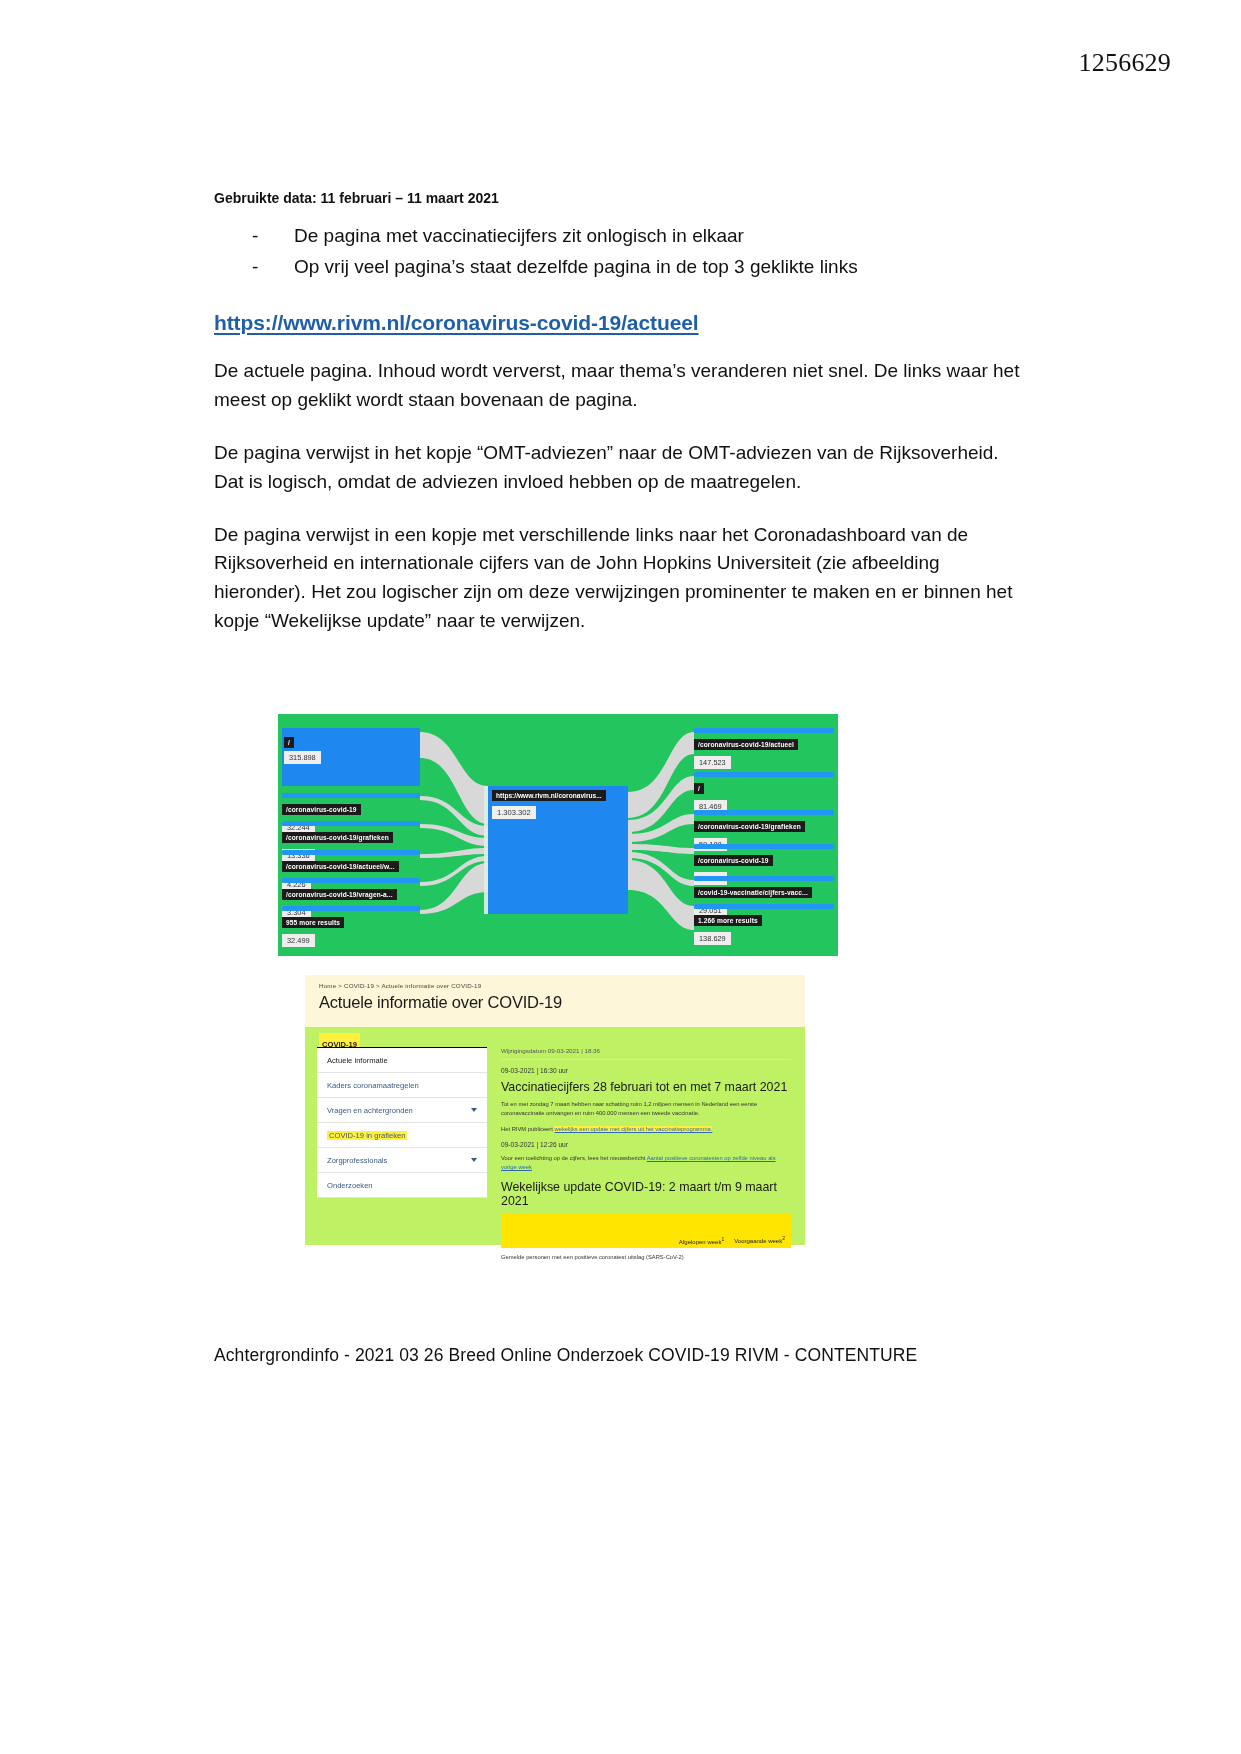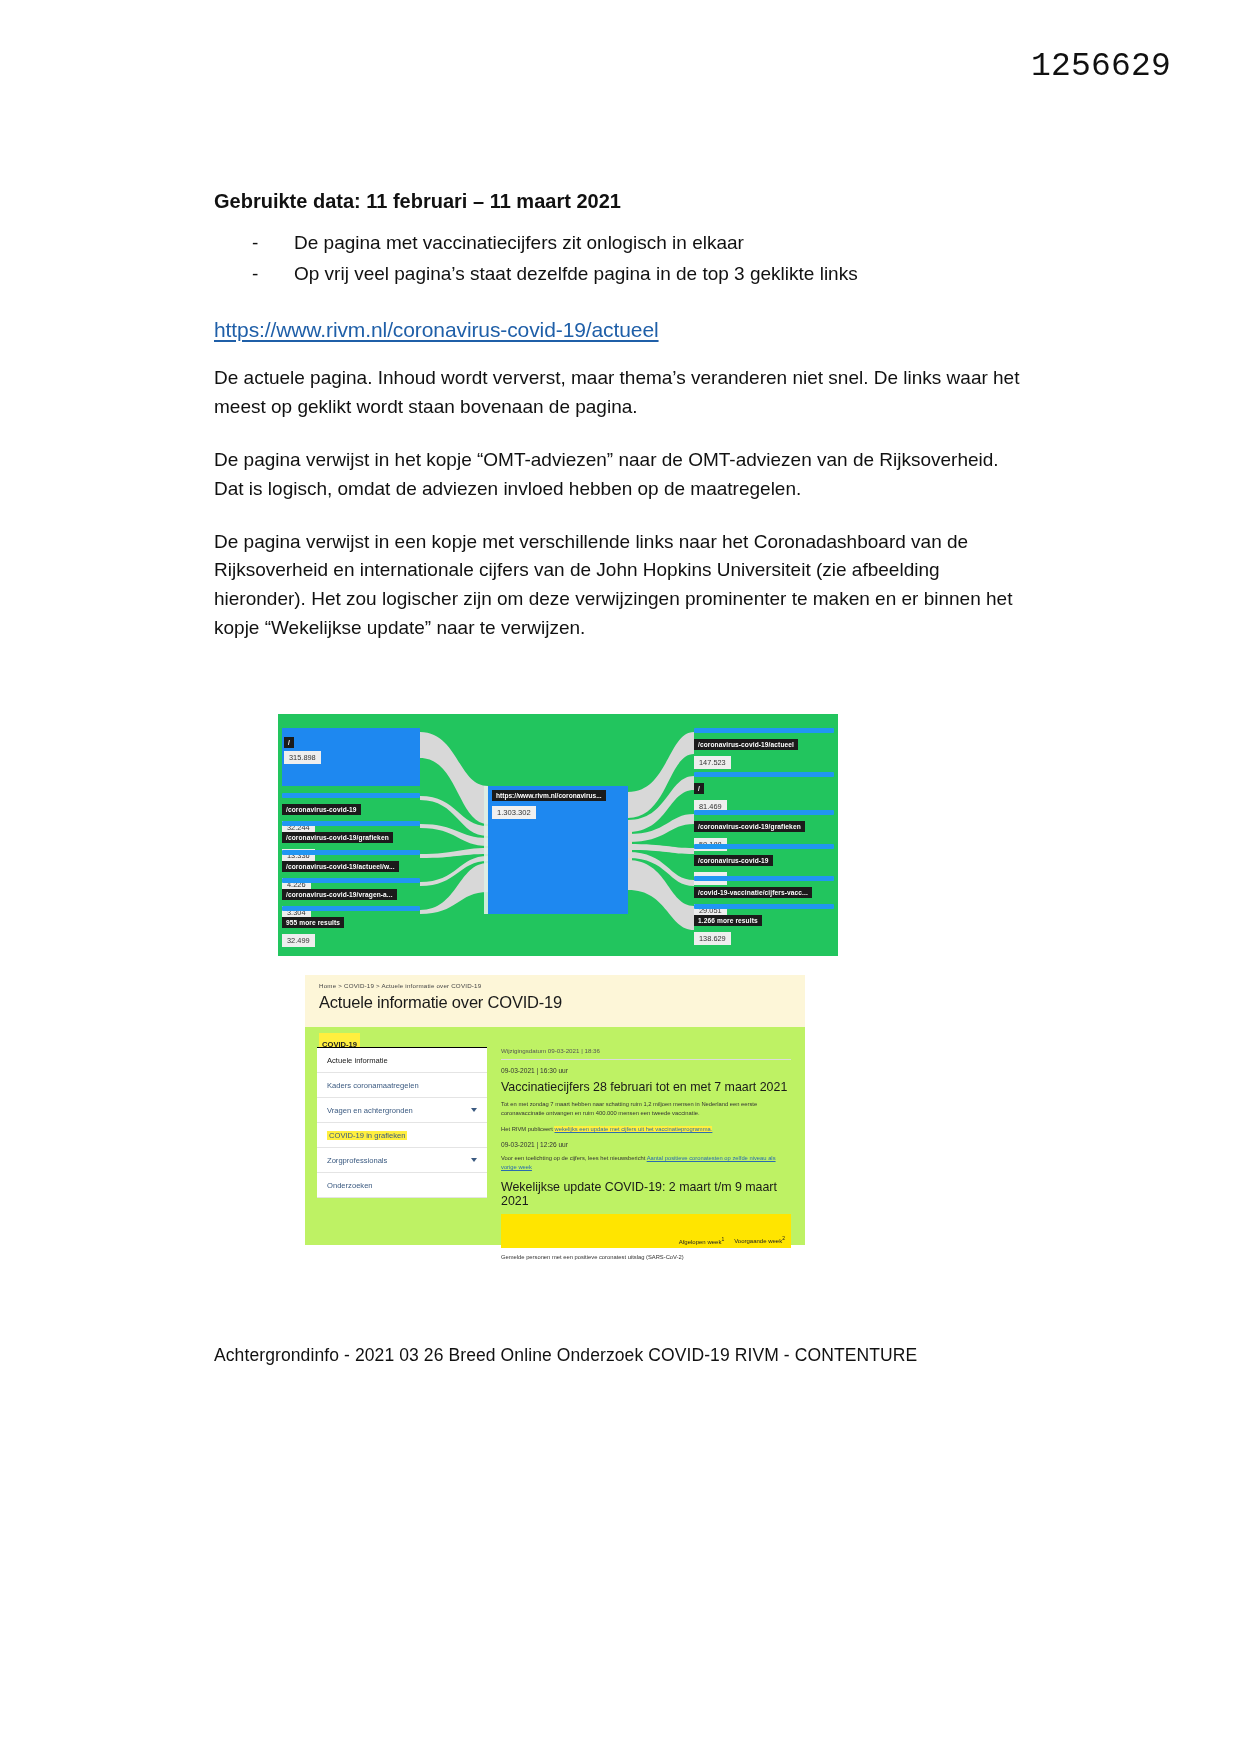--- a/index.html
+++ b/index.html
@@ -8,52 +8,52 @@
     font-family:"Liberation Sans", sans-serif;
     color:#1a1a1a;
     position:relative;
     overflow:hidden;
   }
   .page{position:absolute;inset:0;background:#fff;}
 
   
   .doc-id{
     position:absolute;top:48px;right:70px;
-    font-size:33px;letter-spacing:.2px;color:#111;
-    font-family:Liberation Mono, monospace;
+    font-size:26px;letter-spacing:.2px;color:#111;
+    font-family:Liberation Serif, serif;
   }
 
   
   .content{
     position:absolute;left:214px;top:190px;width:810px;
   }
 
   h1.title{
     font-size:31px;line-height:1.28;font-weight:bold;
     margin:0 0 18px 0;color:#111;letter-spacing:-.2px;
   }
   h2.subhead{
-    font-size:20px;font-weight:bold;margin:0 0 16px 0;color:#111;
+    font-size:14px;font-weight:bold;margin:0 0 16px 0;color:#111;
   }
   h2.subhead2{
     font-size:19px;font-weight:bold;margin:0 0 12px 0;color:#111;
   }
   ul.bullets{
     list-style:none;margin:0 0 30px 0;padding:0 0 0 38px;
   }
   ul.bullets li{
     font-size:19px;line-height:1.5;color:#111;
     position:relative;padding-left:42px;margin-bottom:2px;
   }
   ul.bullets li::before{
     content:"-";position:absolute;left:0;top:0;color:#111;
   }
 
   a.url{
-    display:block;font-size:21px;font-weight:normal;color:#1f5fa8;
+    display:block;font-size:21px;font-weight:bold;color:#1f5fa8;
     text-decoration:underline;text-underline-offset:3px;
     margin:28px 0 22px 0;word-break:break-all;letter-spacing:-.1px;
   }
 
   p.body{
     font-size:19px;line-height:1.52;margin:0 0 24px 0;color:#111;
   }
 
   
   .sankey-wrap{

